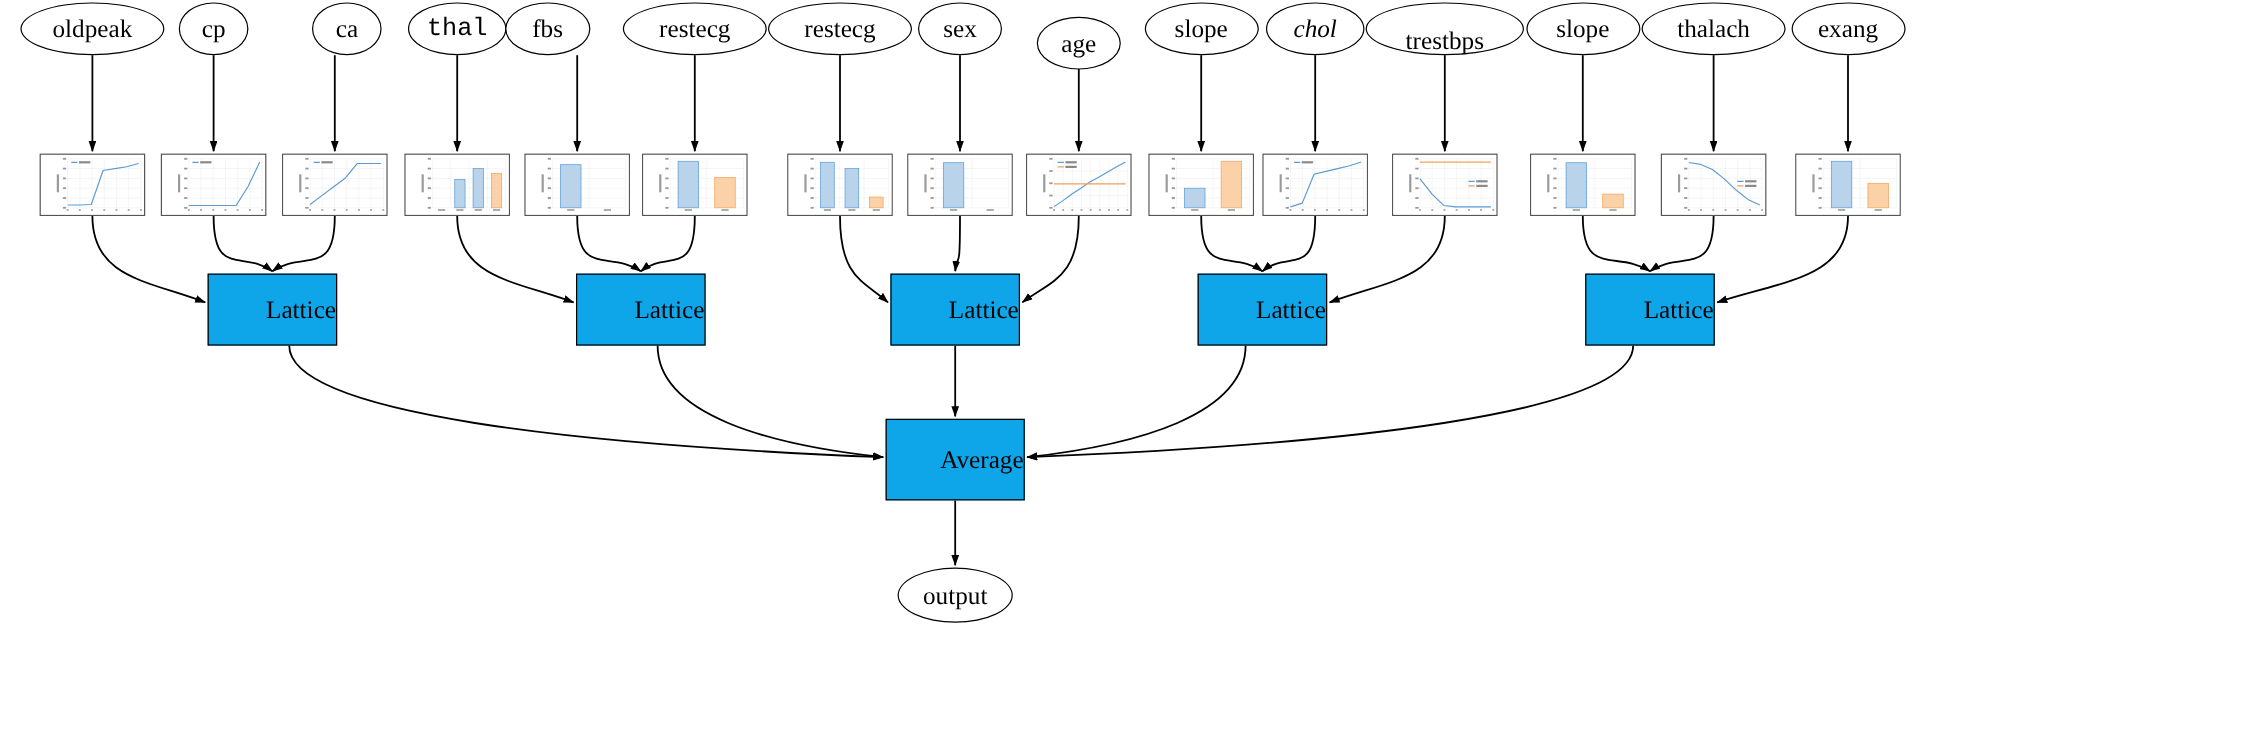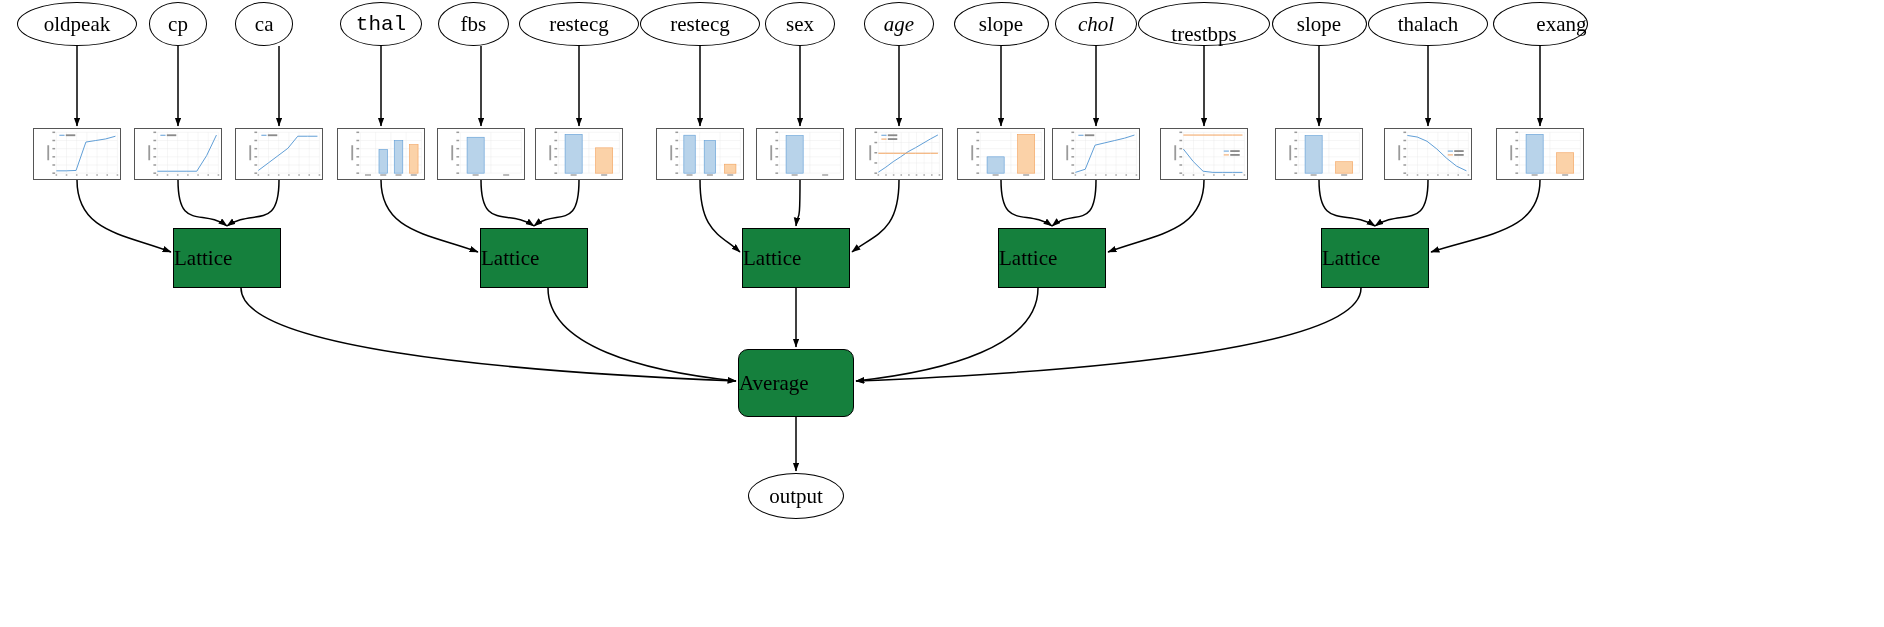--- a/index.html
+++ b/index.html
@@ -13,22 +13,22 @@
   
   .node-ellipse{
     position:absolute;box-sizing:border-box;
     border:1.4px solid #000;border-radius:50%;
     background:#fff;display:flex;align-items:center;justify-content:center;
     font-size:21px;color:#000;line-height:1;white-space:nowrap;
   }
   
   .node-box{
     position:absolute;box-sizing:border-box;
-    border:1.4px solid #000;background:#15803d;
-    display:flex;align-items:center;justify-content:flex-start;
+    border:1.4px solid #000;background:#0ea5e9;
+    display:flex;align-items:center;justify-content:flex-end;
     font-size:21px;color:#000;white-space:nowrap;
   }
 
   
   .plot{
     position:absolute;box-sizing:border-box;
     border:1.5px solid #555;background:#fff;overflow:hidden;
   }
   .plot svg{display:block;width:100%;height:100%;}
 
@@ -86,57 +86,57 @@
       </g>
   </svg>
 
   <div id="feature-layer">
       <div class="node-ellipse" style="left: -2.7px; top: 2px; width: 119.4px; height: 44px;">
         <span>oldpeak</span>
       </div>
       <div class="node-ellipse" style="left: 128.8px; top: 2px; width: 58.4px; height: 44px; justify-content: center;">
         <span>cp</span>
       </div>
-      <div class="node-ellipse" style="left: 215px; top: 2px; width: 58.4px; height: 44px; justify-content: center;">
+      <div class="node-ellipse" style="left: 240px; top: 2px; width: 58.4px; height: 44px; justify-content: center;">
         <span>ca</span>
       </div>
       <div class="node-ellipse" style="left: 319.6px; top: 2px; width: 82.8px; height: 44px; font-family: Liberation Mono, monospace;">
         <span>thal</span>
       </div>
-      <div class="node-ellipse" style="left: 418px; top: 2px; width: 70.6px; height: 44px;">
+      <div class="node-ellipse" style="left: 401px; top: 2px; width: 70.6px; height: 44px;">
         <span>fbs</span>
       </div>
       <div class="node-ellipse" style="left: 499.3px; top: 2px; width: 119.4px; height: 44px;">
         <span>restecg</span>
       </div>
       <div class="node-ellipse" style="left: 620.3px; top: 2px; width: 119.4px; height: 44px;">
         <span>restecg</span>
       </div>
       <div class="node-ellipse" style="left: 744.7px; top: 2px; width: 70.6px; height: 44px;">
         <span>sex</span>
       </div>
-      <div class="node-ellipse" style="left: 843.7px; top: 2px; width: 70.6px; height: 44px; font-style: italic;">
+      <div class="node-ellipse" style="left: 843.7px; top: 14px; width: 70.6px; height: 44px;">
         <span>age</span>
       </div>
       <div class="node-ellipse" style="left: 933.5px; top: 2px; width: 95px; height: 44px;">
         <span>slope</span>
       </div>
       <div class="node-ellipse" style="left: 1034.6px; top: 2px; width: 82.8px; height: 44px; font-style: italic;">
         <span>chol</span>
       </div>
       <div class="node-ellipse" style="left: 1118.2px; top: 2px; width: 131.6px; height: 44px; align-items: flex-end;">
         <span>trestbps</span>
       </div>
       <div class="node-ellipse" style="left: 1251.5px; top: 2px; width: 95px; height: 44px;">
         <span>slope</span>
       </div>
       <div class="node-ellipse" style="left: 1348.3px; top: 2px; width: 119.4px; height: 44px;">
         <span>thalach</span>
       </div>
-      <div class="node-ellipse" style="left: 1472.5px; top: 2px; width: 95px; height: 44px; justify-content: flex-end;">
+      <div class="node-ellipse" style="left: 1472.5px; top: 2px; width: 95px; height: 44px;">
         <span>exang</span>
       </div>
     </div>
   <div id="plot-layer">
       <div class="plot" style="left: 13px; top: 128px; width: 88px; height: 52px;">
         <svg viewBox="0 0 100 60" preserveAspectRatio="none">
           <rect x="0" y="0" width="100" height="60" fill="#fff"></rect>
           <rect x="26" y="4" width="71" height="49" fill="#fff"></rect>
           <line x1="26" y1="53" x2="97" y2="53" stroke="#e8e8e8" stroke-width="0.45"></line>
           <line x1="26" y1="43.2" x2="97" y2="43.2" stroke="#e8e8e8" stroke-width="0.45"></line>
@@ -622,21 +622,21 @@
         <span>Lattice</span>
       </div>
       <div class="node-box" style="left: 978px; top: 228px; width: 108px; height: 60px;">
         <span>Lattice</span>
       </div>
       <div class="node-box" style="left: 1301px; top: 228px; width: 108px; height: 60px;">
         <span>Lattice</span>
       </div>
     </div>
 
-  <div class="node-box" id="avg-node" style="left:718px;top:349px;width:116px;height:68px;border-radius:10px;">
+  <div class="node-box" id="avg-node" style="left:718px;top:349px;width:116px;height:68px;">
     <span>Average</span>
   </div>
 
   <div class="node-ellipse" id="out-node" style="left:728px;top:473px;width:96px;height:46px;text-align:center;">
     <span>output</span>
   </div>
 
 </div>
 
 </body></html>

